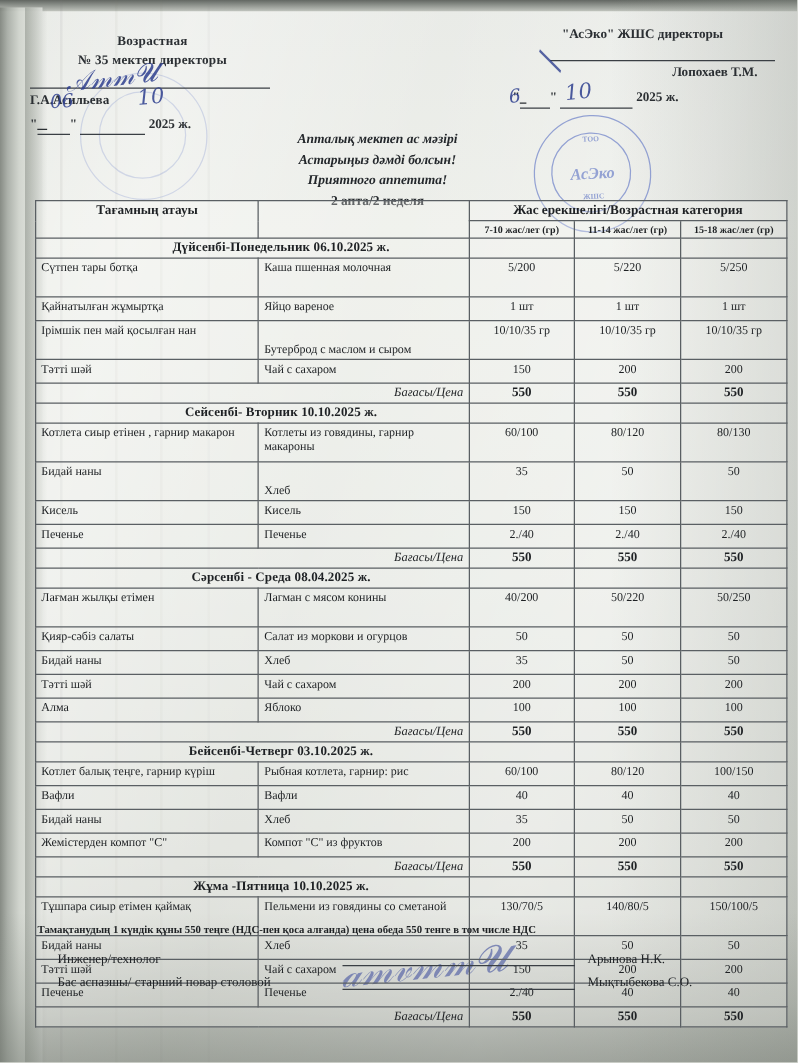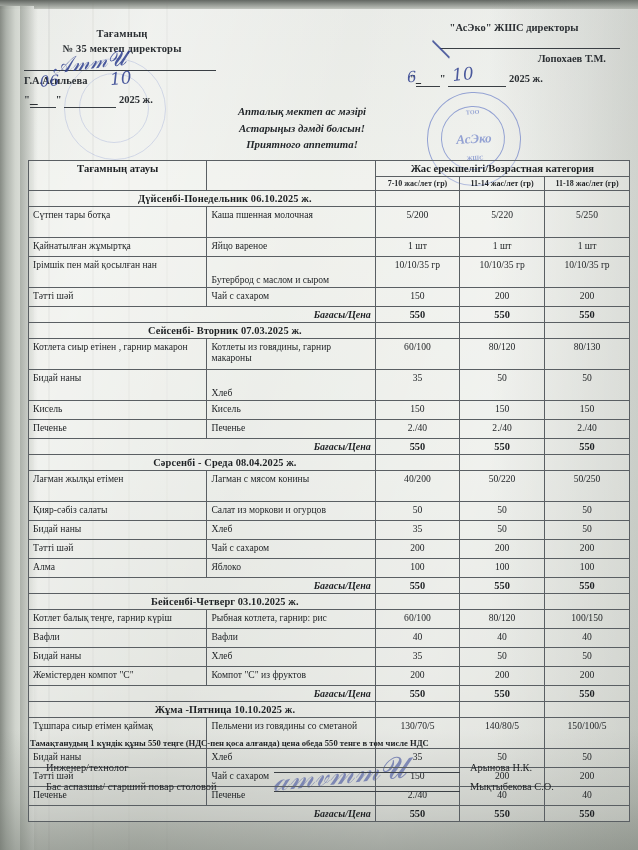--- a/index.html
+++ b/index.html
@@ -77,21 +77,21 @@
     font-size:9.6px;color:#1e2124;background:rgba(248,249,246,.30);}
   table.menu td,table.menu th{border:1px solid #5a5f63;padding:2px 4px;vertical-align:top;}
   .c-kk{width:188px;}
   .c-ru{width:178px;}
   .c-age{width:78px;text-align:center;vertical-align:middle;}
   th.hmain{text-align:center;font-size:10.6px;font-weight:bold;vertical-align:middle;}
   th.hage{text-align:center;font-size:8px;font-weight:bold;padding:1px 1px;white-space:nowrap;}
   td.dayhdr{text-align:center;font-weight:bold;font-size:10.4px;padding:3px 4px;
     letter-spacing:.1px;}
   td.dayhdr .shift{display:inline-block;padding-left:46px;}
-  td.price-lbl{text-align:right;font-style:italic;font-weight:bold;font-size:10px;
+  td.price-lbl{text-align:right;font-style:italic;font-weight:normal;font-size:10px;
     vertical-align:middle;padding-right:5px;}
   td.price-val{text-align:center;font-weight:bold;font-size:10.4px;vertical-align:middle;}
   tr.row td{height:14px;}
   tr.tall td{height:26px;}
   td.kk{vertical-align:top;}
   td.ru{vertical-align:top;}
   td.ru.bot{vertical-align:bottom;}
 
   .footnote{position:absolute;left:30px;top:738px;width:590px;
     font-size:8.6px;font-weight:bold;color:#1e2124;white-space:nowrap;}
@@ -121,21 +121,21 @@
     <div class="inner"></div>
   </div>
   <div class="stamp stamp-right">
     <div class="inner"></div>
     <div class="txt" style="top:16px;font-size:6px;">ТОО</div>
     <div class="txt" style="top:38px;font-size:13px;font-style:italic;">АсЭко</div>
     <div class="txt" style="top:62px;font-size:6px;">ЖШС</div>
   </div>
 
   <div class="hdr-left">
-    <div class="lbl">Тағамның</div>
+    <div class="lbl">Возрастная</div>
     <div class="lbl">№ 35 мектеп директоры</div>
     <div class="rule"></div>
     <div class="nm">Г.А.Асильева</div>
     <div class="dt">
       <span>"</span><u>&nbsp;&nbsp;&nbsp;</u><span>"</span>
       <span class="gap">&nbsp;</span>
       <span>2025 ж.</span>
     </div>
   </div>
 
@@ -155,33 +155,34 @@
   <div class="ink dnum2">10</div>
   <div class="ink sig2">/</div>
   <div class="ink dnum3">6</div>
   <div class="ink dnum4">10</div>
   <div class="ink sig3">𝒶𝓂𝓋𝓂𝓂𝓤</div>
 
   <div class="title">
     <div>Апталық мектеп ас мәзірі</div>
     <div>Астарыңыз дәмді болсын!</div>
     <div>Приятного аппетита!</div>
+    <div class="plain">2 апта/2 неделя</div>
   </div>
 
   <table class="menu" id="menu-table">
     <thead>
       <tr>
         <th class="c-kk hmain" rowspan="2">Тағамның атауы</th>
         <th class="c-ru hmain" rowspan="2"></th>
         <th class="hmain" colspan="3">Жас ерекшелігі/Возрастная категория</th>
       </tr>
       <tr>
         <th class="c-age hage">7-10 жас/лет (гр)</th>
         <th class="c-age hage">11-14 жас/лет (гр)</th>
-        <th class="c-age hage">11-18 жас/лет (гр)</th>
+        <th class="c-age hage">15-18 жас/лет (гр)</th>
       </tr>
     </thead>
     <tbody id="menu-body">
         <tr>
           <td class="dayhdr" colspan="2"><span class="shift">Дүйсенбі-Понедельник 06.10.2025 ж.</span></td>
           <td class="c-age"></td>
           <td class="c-age"></td>
           <td class="c-age"></td>
         </tr>
         <tr class="row tall">
@@ -212,21 +213,21 @@
           <td class="c-age">200</td>
           <td class="c-age">200</td>
         </tr>
         <tr>
           <td class="price-lbl" colspan="2">Бағасы/Цена</td>
           <td class="c-age price-val">550</td>
           <td class="c-age price-val">550</td>
           <td class="c-age price-val">550</td>
         </tr>
         <tr>
-          <td class="dayhdr" colspan="2"><span class="shift">Сейсенбі- Вторник 07.03.2025 ж.</span></td>
+          <td class="dayhdr" colspan="2"><span class="shift">Сейсенбі- Вторник 10.10.2025 ж.</span></td>
           <td class="c-age"></td>
           <td class="c-age"></td>
           <td class="c-age"></td>
         </tr>
         <tr class="row tall">
           <td class="c-kk kk">Котлета сиыр етінен , гарнир макарон</td>
           <td class="c-ru ru">Котлеты из говядины, гарнир макароны</td>
           <td class="c-age">60/100</td>
           <td class="c-age">80/120</td>
           <td class="c-age">80/130</td>

